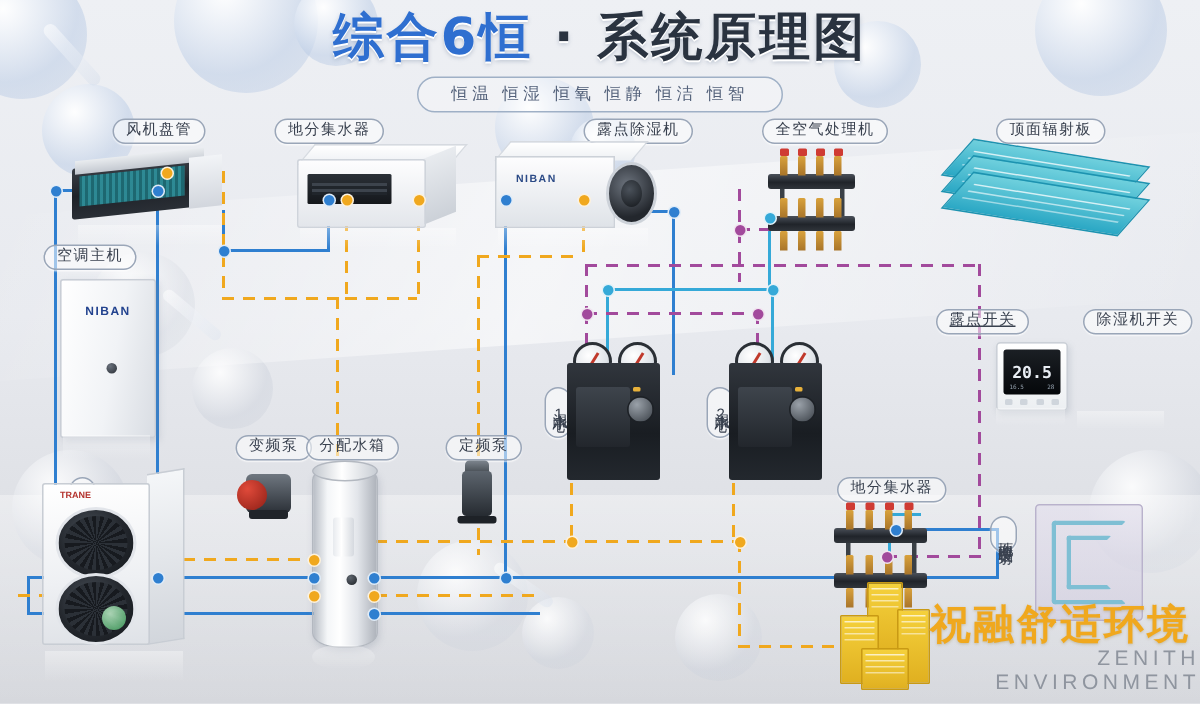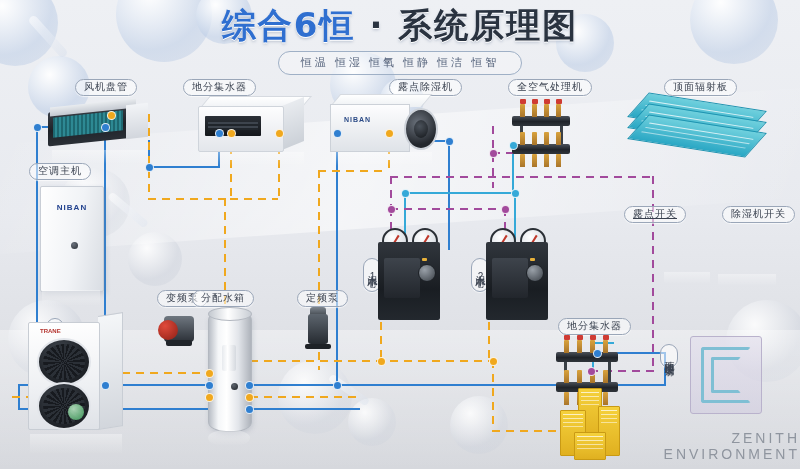--- a/index.html
+++ b/index.html
@@ -338,21 +338,21 @@
   <div class="pipe h-pur" style="left:492px;top:152px;width:22px;"></div>
 
   <div class="pill" style="left:75px;top:79px;">风机盘管</div>
   <div class="pill" style="left:183px;top:79px;">地分集水器</div>
   <div class="pill" style="left:389px;top:79px;">露点除湿机</div>
   <div class="pill" style="left:508px;top:79px;">全空气处理机</div>
   <div class="pill" style="left:664px;top:79px;">顶面辐射板</div>
   <div class="pill" style="left:29px;top:163px;">空调主机</div>
   <div class="pill vert" style="left:46px;top:318px;">空调主机</div>
   <div class="pill" style="left:157px;top:290px;">变频泵</div>
-  <div class="pill" style="left:192px;top:290px;">分配水箱</div>
+  <div class="pill" style="left:204px;top:290px;">分配水箱</div>
   <div class="pill" style="left:297px;top:290px;">定频泵</div>
   <div class="pill vert" style="left:363px;top:258px;">混水中心1</div>
   <div class="pill vert" style="left:471px;top:258px;">混水中心2</div>
   <div class="pill" style="left:558px;top:318px;">地分集水器</div>
   <div class="pill vert" style="left:660px;top:344px;">地面冷暖辐射</div>
   <div class="pill" style="left:624px;top:206px;text-decoration:underline;">露点开关</div>
   <div class="pill" style="left:722px;top:206px;">除湿机开关</div>
 
   <div class="eq" style="left:48px;top:100px;width:104px;height:50px;">
     <div class="fancoil-body"></div>
@@ -507,20 +507,35 @@
       </div>
     <div class="ybox" style="left:18px;top:44px;width:30px;height:26px;">
         <i></i>
       </div>
   </div>
 
   <div class="frp" style="left:690px;top:336px;">
     <div class="frp-coil"></div>
   </div>
 
+  <div class="tstat" style="left:664px;top:228px;">
+    <div class="tstat-screen">
+      <div class="tstat-val">20.5</div>
+      <div class="tstat-sub">
+        <span>16.5</span>
+        <span>28</span>
+      </div>
+    </div>
+    <div class="tstat-keys">
+      <b></b>
+      <b></b>
+      <b></b>
+      <b></b>
+    </div>
+  </div>
   <div class="refl" style="left:664px;top:272px;width:46px;height:12px;"></div>
 
   <div class="refl" style="left:718px;top:274px;width:58px;height:12px;"></div>
 
   <div class="node n-org" style="left:107px;top:111px;"></div>
   <div class="node n-blue" style="left:33px;top:123px;"></div>
   <div class="node n-blue" style="left:101px;top:123px;"></div>
   <div class="node n-blue" style="left:215px;top:129px;"></div>
   <div class="node n-org" style="left:227px;top:129px;"></div>
   <div class="node n-org" style="left:275px;top:129px;"></div>
@@ -540,15 +555,16 @@
   <div class="node n-org" style="left:245px;top:393px;"></div>
   <div class="node n-org" style="left:205px;top:393px;"></div>
   <div class="node n-blue" style="left:245px;top:405px;"></div>
   <div class="node n-blue" style="left:593px;top:349px;"></div>
   <div class="node n-pur" style="left:587px;top:367px;"></div>
   <div class="node n-org" style="left:489px;top:357px;"></div>
   <div class="node n-org" style="left:377px;top:357px;"></div>
   <div class="node n-blue" style="left:333px;top:381px;"></div>
   <div class="node n-blue" style="left:145px;top:163px;"></div>
 
+  <div class="brand-cn" style="left:620px;top:398px;">祝融舒适环境</div>
   <div class="brand-en" style="left:626px;top:430px;">ZENITH ENVIRONMENT</div>
 
 </div>
 
 </body></html>

